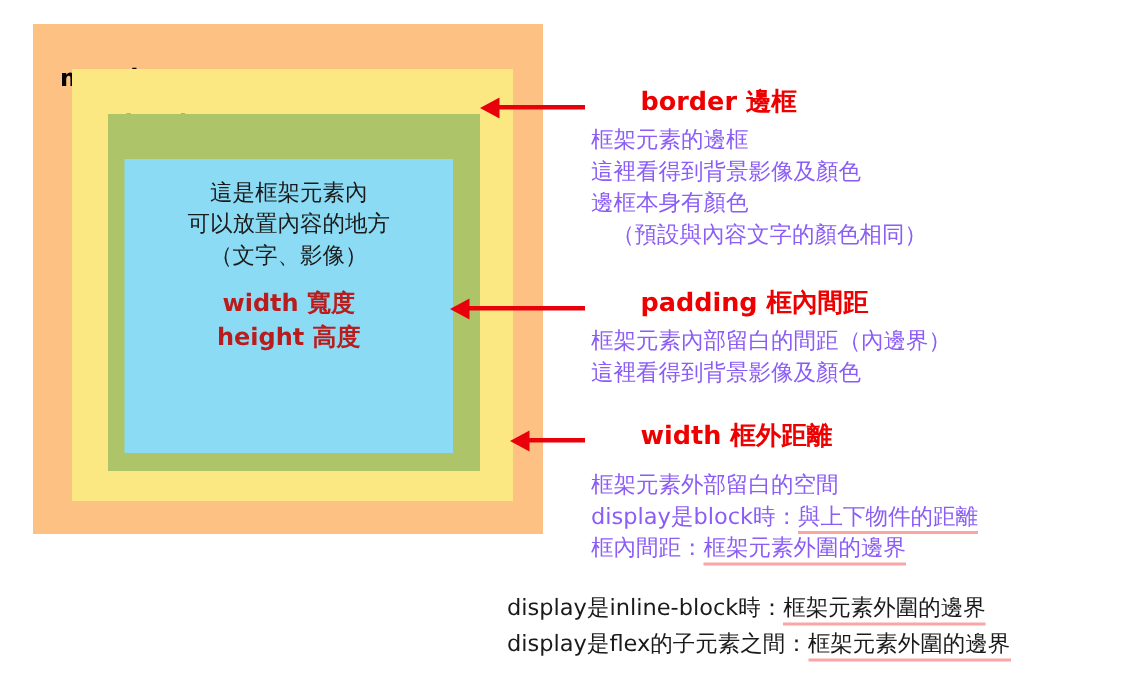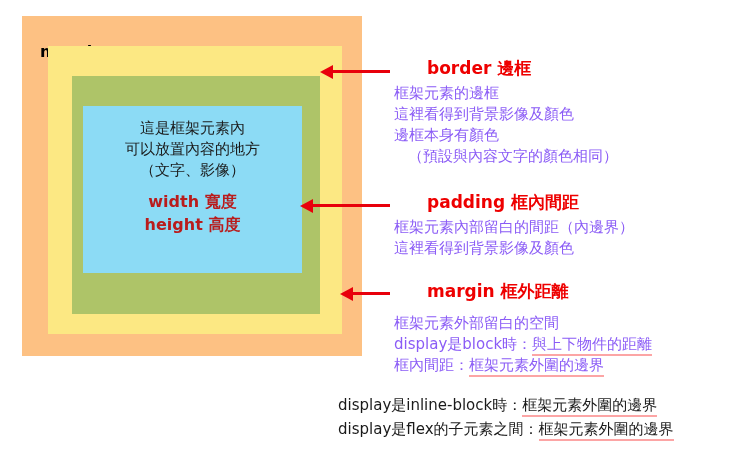--- a/index.html
+++ b/index.html
@@ -45,21 +45,21 @@
     top: 30px;
     width: 248px;
     height: 238px;
     background: #aec468;
   }
   .box-content {
     position: absolute;
     left: 11px;
     top: 30px;
     width: 219px;
-    height: 167px;
+    height: 196px;
     background: #8cdbf5;
     display: flex;
     flex-direction: column;
     align-items: center;
     justify-content: flex-start;
     padding-top: 12px;
   }
 
   .box-label {
     position: absolute;
@@ -217,21 +217,21 @@
 
   <div class="ann ann-padding">
     <div class="ann-title">padding 框內間距</div>
     <div class="ann-body">
       <div class="line">框架元素內部留白的間距（內邊界）</div>
       <div class="line">這裡看得到背景影像及顏色</div>
     </div>
   </div>
 
   <div class="ann ann-margin">
-    <div class="ann-title">margin 框外距離</div>
+    <div class="ann-title">width 框外距離</div>
     <div class="ann-body">
       <div class="line">框架元素外部留白的空間</div>
       <div class="line">
         <span>display是block時：</span><span class="u">與上下物件的距離</span>
       </div>
       <div class="line">
         <span>框內間距：</span><span class="u">框架元素外圍的邊界</span>
       </div>
     </div>
   </div>

